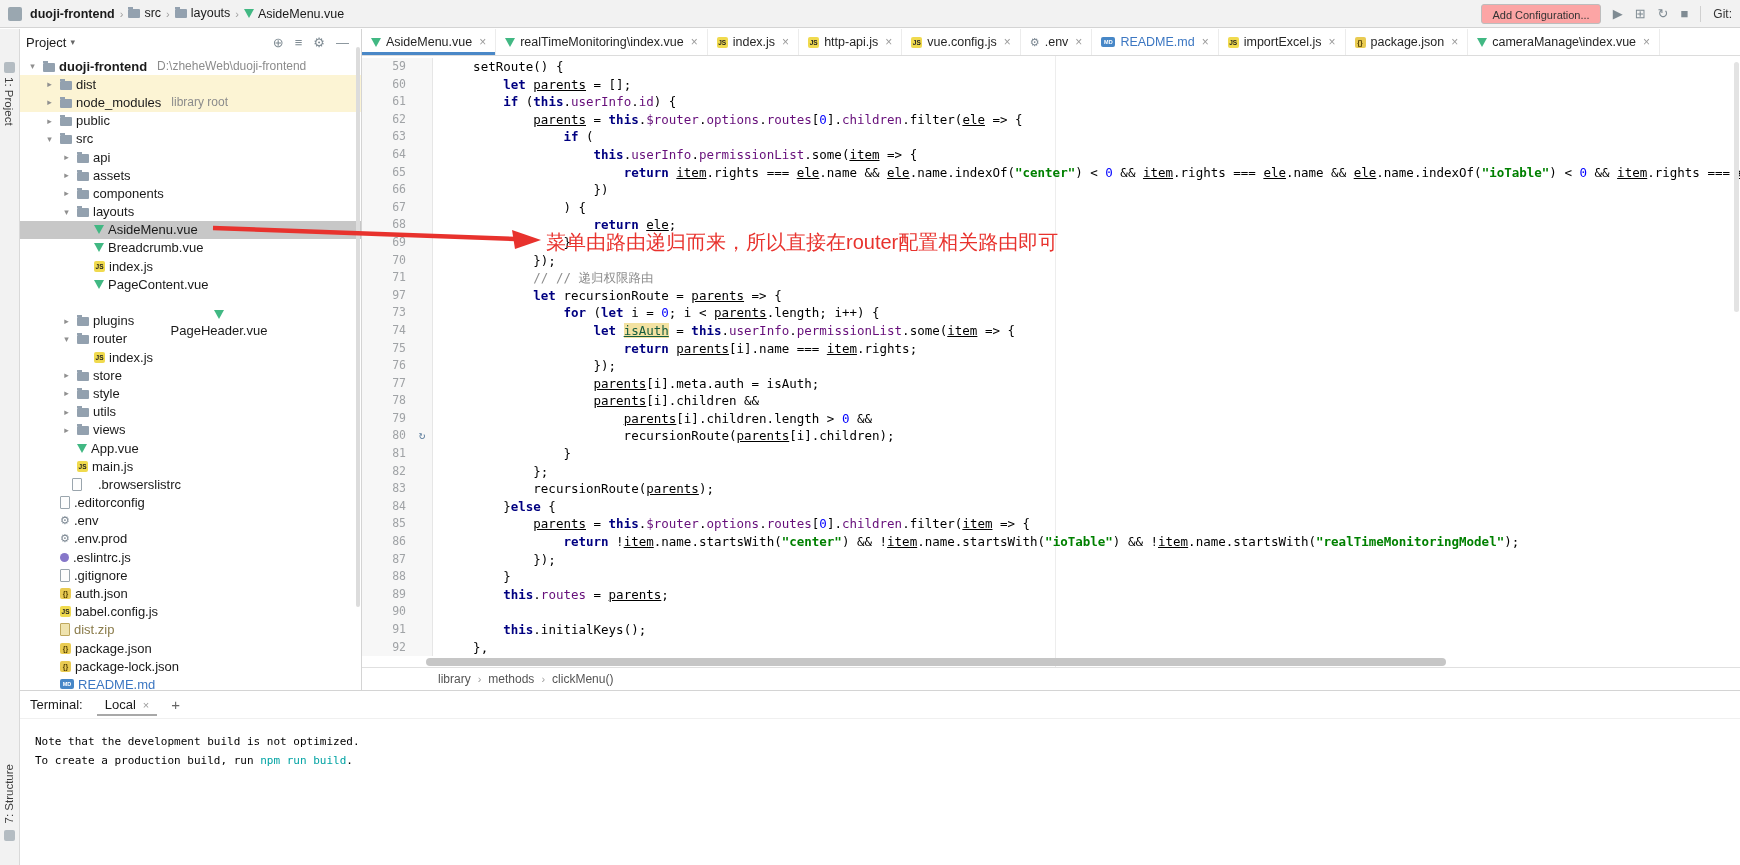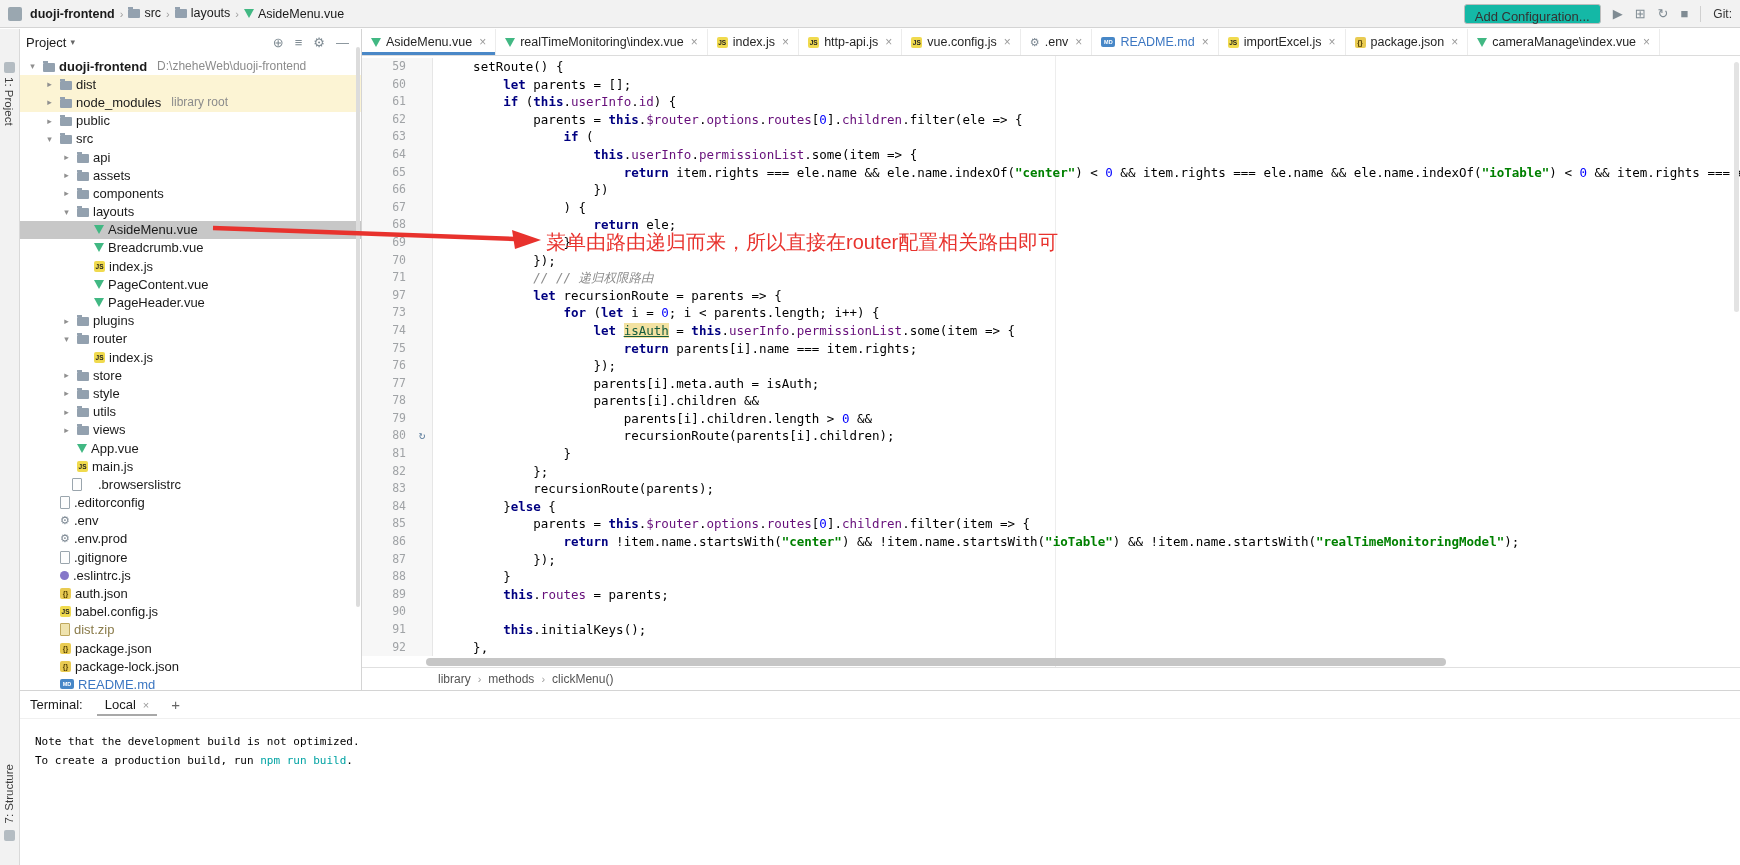--- a/index.html
+++ b/index.html
@@ -7,21 +7,21 @@
   
   #titlebar{position:absolute;top:0;left:0;width:1740px;height:28px;background:#f2f2f2;
     border-bottom:1px solid #d4d4d4;display:flex;align-items:center;padding:0 8px;
     box-sizing:border-box;font-size:12.5px;z-index:5}
   .app-icon{width:14px;height:14px;background:#9aa7b0;border-radius:2px;margin-right:8px}
   .tb-project{font-weight:bold}
   .crumb{display:inline-flex;align-items:center;gap:4px}
   .crumb-sep{color:#9e9e9e;margin:0 5px;font-size:11px}
   .tb-right{margin-left:auto;display:flex;align-items:center;gap:12px}
   #add-config{height:20px;padding:4px 10px;border:1px solid #bdbdbd;border-radius:3px;
-    background:#14b8a6;font-size:13px;color:#333;font-family:inherit}
+    background:#fca5a5;font-size:11px;color:#333;font-family:inherit}
   .tb-icon{color:#7f8b93;font-size:13px;line-height:1}
   .tb-divider{width:1px;height:16px;background:#d0d0d0}
   
   #leftstrip{position:absolute;top:29px;left:0;width:20px;height:836px;background:#f2f2f2;
     border-right:1px solid #d9d9d9;box-sizing:border-box;z-index:4}
   .vlabel{writing-mode:vertical-lr;font-size:11.5px;color:#3c3c3c;position:absolute;left:3px}
   #strip-project{top:48px}
   #strip-structure{bottom:42px;transform:rotate(180deg)}
   .strip-icon{position:absolute;left:4px;width:11px;height:11px;background:#b4bcc2;border-radius:2px}
   .strip-icon.top{top:33px}
@@ -65,23 +65,23 @@
   .cl{display:flex;height:17.6px;line-height:17.6px;font-family:"DejaVu Sans Mono",monospace;
     font-size:12.5px;white-space:pre}
   .ln{flex:0 0 44px;text-align:right;padding-right:6px;color:#a0a3a6;background:#f7f7f7;font-size:11.5px}
   .fold{flex:0 0 20px;background:#f7f7f7;border-right:1px solid #e6e6e6;color:#5f7f9e;
     font-size:11px;text-align:center}
   .ct{padding-left:10px}
   .tk-d{color:#000}
   .tk-k{color:#000080;font-weight:bold}
   .tk-s{color:#008000;font-weight:bold}
   .tk-n{color:#0000ff}
-  .tk-c{color:#8c8c8c;font-style:italic}
+  .tk-c{color:#8c8c8c;}
   .tk-f{color:#660e7a}
-  .tk-u{color:#000;}
+  .tk-u{color:#000;text-decoration:underline}
   .tk-h{color:#155c3f;background:#f3e2a1;text-decoration:underline}
   .hscroll{position:absolute;left:64px;right:6px;bottom:2px;height:8px}
   .hthumb{position:absolute;left:0;width:78%;height:8px;background:#c6c6c6;border-radius:4px}
   .vscroll{position:absolute;right:1px;top:6px;width:5px;height:250px;background:#e3e3e3;border-radius:3px}
   #breadcrumb-bar{position:absolute;left:0;right:0;bottom:0;height:22px;border-top:1px solid #e0e0e0;
     display:flex;align-items:center;padding-left:76px;font-size:12px;color:#555;gap:7px;background:#fff}
   .bc-sep{color:#9e9e9e;font-size:11px}
   
   #terminal{position:absolute;top:690px;left:20px;width:1720px;height:175px;background:#fff;
     border-top:1px solid #d4d4d4;box-sizing:border-box;z-index:3}
@@ -204,21 +204,21 @@
       <div class="trow" style="padding-left: 57px;">
         <span class="chev"></span>
         <span class="fic fic-js">JS</span>
         <span class="tlabel">index.js</span>
       </div>
       <div class="trow" style="padding-left: 57px;">
         <span class="chev"></span>
         <span class="fic fic-vue"></span>
         <span class="tlabel">PageContent.vue</span>
       </div>
-      <div class="trow" style="padding-left: 57px;">
+      <div class="trow" style="padding-left: 57px; flex-direction: column;">
         <span class="chev"></span>
         <span class="fic fic-vue"></span>
         <span class="tlabel">PageHeader.vue</span>
       </div>
       <div class="trow" style="padding-left: 40px;">
         <span class="chev">▸</span>
         <span class="fic fic-folder"></span>
         <span class="tlabel">plugins</span>
       </div>
       <div class="trow" style="padding-left: 40px;">
@@ -276,27 +276,27 @@
         <span class="fic fic-env">⚙</span>
         <span class="tlabel">.env</span>
       </div>
       <div class="trow" style="padding-left: 23px;">
         <span class="chev"></span>
         <span class="fic fic-env">⚙</span>
         <span class="tlabel">.env.prod</span>
       </div>
       <div class="trow" style="padding-left: 23px;">
         <span class="chev"></span>
+        <span class="fic fic-eslint"></span>
+        <span class="tlabel">.eslintrc.js</span>
+      </div>
+      <div class="trow" style="padding-left: 23px;">
+        <span class="chev"></span>
         <span class="fic fic-file"></span>
         <span class="tlabel">.gitignore</span>
-      </div>
-      <div class="trow" style="padding-left: 23px;">
-        <span class="chev"></span>
-        <span class="fic fic-eslint"></span>
-        <span class="tlabel">.eslintrc.js</span>
       </div>
       <div class="trow" style="padding-left: 23px; align-items: center;">
         <span class="chev"></span>
         <span class="fic fic-json">{}</span>
         <span class="tlabel">auth.json</span>
       </div>
       <div class="trow" style="padding-left: 23px;">
         <span class="chev"></span>
         <span class="fic fic-js">JS</span>
         <span class="tlabel">babel.config.js</span>

